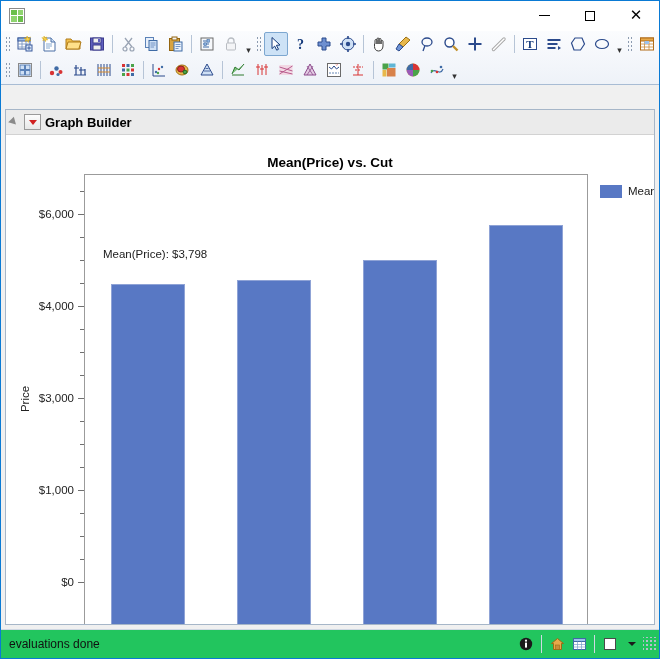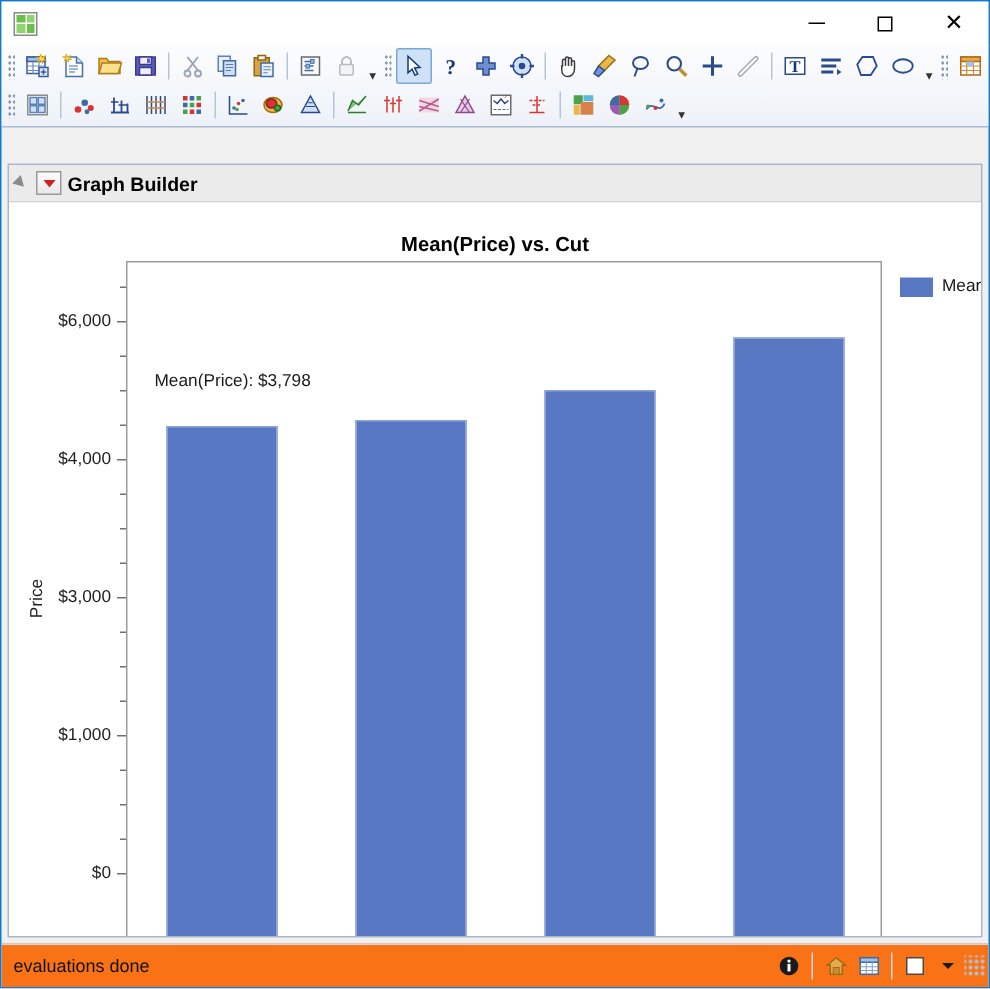--- a/index.html
+++ b/index.html
@@ -284,21 +284,21 @@
   .legend-text {
     font-size: 11.5px;
     color: #1a1a1a;
   }
 
   
   .statusbar {
     position: absolute;
     left: 0; right: 0; bottom: 0;
     height: 28px;
-    background: #f97316;
+    background: #22c55e;
     border-top: 1px solid #cfd8e3;
     display: flex;
     align-items: center;
   }
   .status-text {
     font-size: 12px;
     color: #111;
     padding-left: 8px;
     flex: 1;
   }

